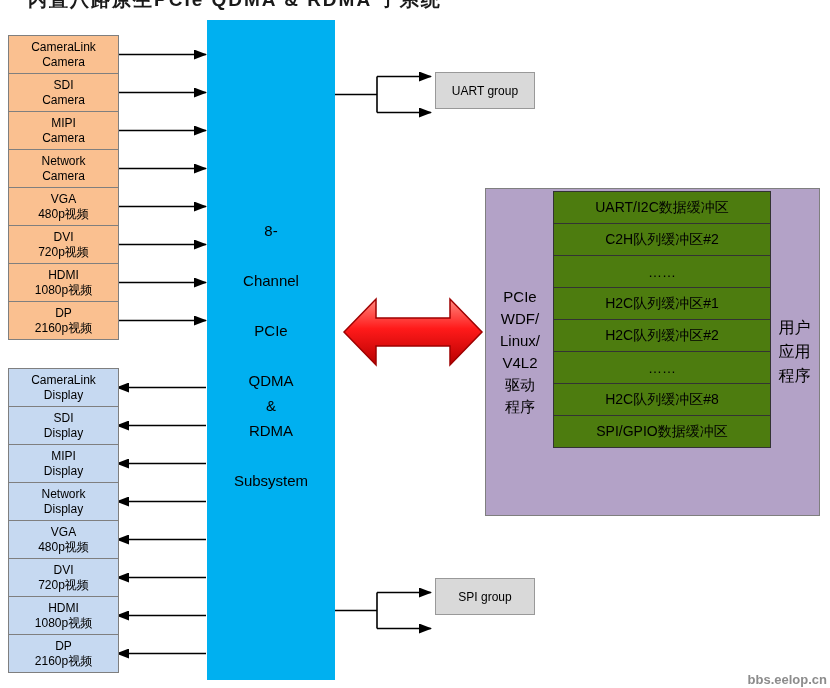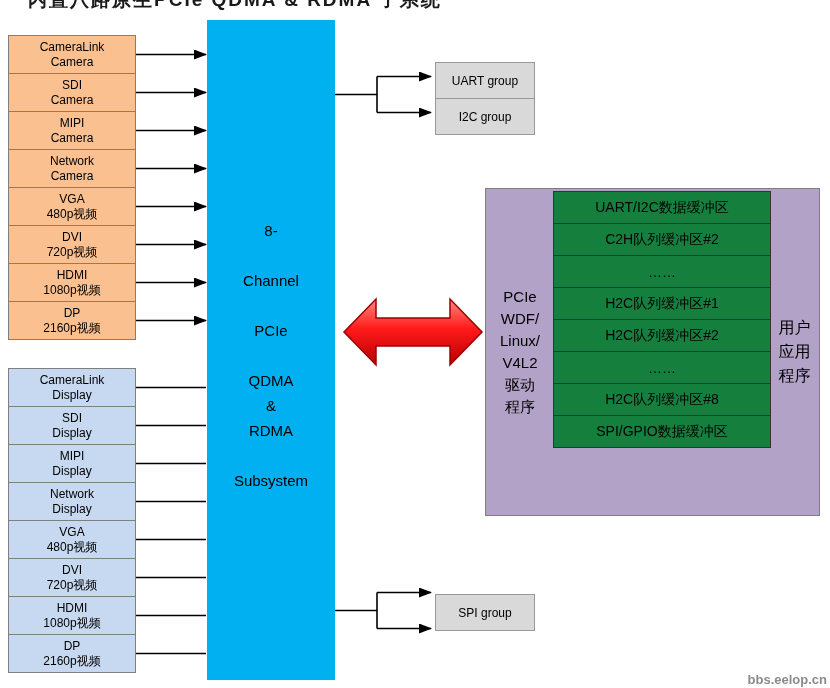--- a/index.html
+++ b/index.html
@@ -6,38 +6,38 @@
   .canvas{
     position:relative;width:830px;height:688px;background:#ffffff;
     font-family:"Liberation Sans","DejaVu Sans",sans-serif;color:#000;
     overflow:hidden;
   }
   .wires{position:absolute;left:0;top:0;pointer-events:none;}
   .clipped-title{
     position:absolute;left:28px;top:-13px;font-size:19px;font-weight:bold;
     letter-spacing:2px;white-space:nowrap;color:#1a1a1a;
   }
-  .stack{position:absolute;width:128px;}
+  .stack{position:absolute;width:111px;}
   .stack .box{
     box-sizing:border-box;height:39px;margin-top:-1px;
     border:1px solid #7f7f7f;
     display:flex;align-items:center;justify-content:center;text-align:center;
     font-size:12px;line-height:1.25;white-space:pre-line;
   }
   .stack .box:first-child{margin-top:0;}
   .src .box{background:#FAC090;}
   .dst .box{background:#C6D9F1;}
   .grp{position:absolute;width:100px;}
   .grp .box{
     box-sizing:border-box;height:37px;margin-top:-1px;
     border:1px solid #999999;background:#D9D9D9;
     display:flex;align-items:center;justify-content:center;
     font-size:12px;
   }
-  .grp .box:first-child{margin-top:4px;}
+  .grp .box:first-child{margin-top:14px;}
   .subsystem{
     position:absolute;left:207px;top:20px;width:128px;height:660px;
     background:#00B0F0;
   }
   .subsystem .center-label{
     position:absolute;left:0;top:198px;width:100%;
     text-align:center;font-size:15px;line-height:25px;white-space:pre-line;
   }
   .pcie-link-label{
     position:absolute;left:346px;top:343px;width:136px;text-align:center;
@@ -48,21 +48,21 @@
     box-sizing:border-box;background:#B3A2C7;border:1px solid #7f7f7f;
   }
   .driver-label{
     position:absolute;left:0;top:0;width:68px;height:100%;
     display:flex;align-items:center;justify-content:center;text-align:center;
     font-size:15px;line-height:22px;white-space:pre-line;
   }
   .buffer-col{position:absolute;left:67px;top:2px;width:218px;}
   .buffer-row{
     box-sizing:border-box;height:33px;margin-top:-1px;
-    border:1px solid #333333;background:#15803d;
+    border:1px solid #333333;background:#4d7c0f;
     display:flex;align-items:center;justify-content:center;
     font-size:14px;white-space:nowrap;
   }
   .buffer-row:first-child{margin-top:0;}
   .user-label{
     position:absolute;right:0;top:0;width:49px;height:100%;
     display:flex;align-items:center;justify-content:center;text-align:center;
     font-size:16px;line-height:24px;white-space:pre-line;
   }
   .watermark{
@@ -176,24 +176,23 @@
 
 QDMA
 &amp;
 RDMA
 
 Subsystem</div>
   </div>
 
   <div class="grp" style="left:435px;top:58px;">
     <div class="box">UART group</div>
-    <div class="box">I2C group</div>
-  </div>
-
-  <div class="grp" style="left:435px;top:590px;">
+  </div>
+
+  <div class="grp" style="left:435px;top:564px;">
     <div class="box">SPI group</div>
   </div>
 
 
   <div class="driverbox">
     <div class="driver-label">PCIe
 WDF/
 Linux/
 V4L2
 驱动

